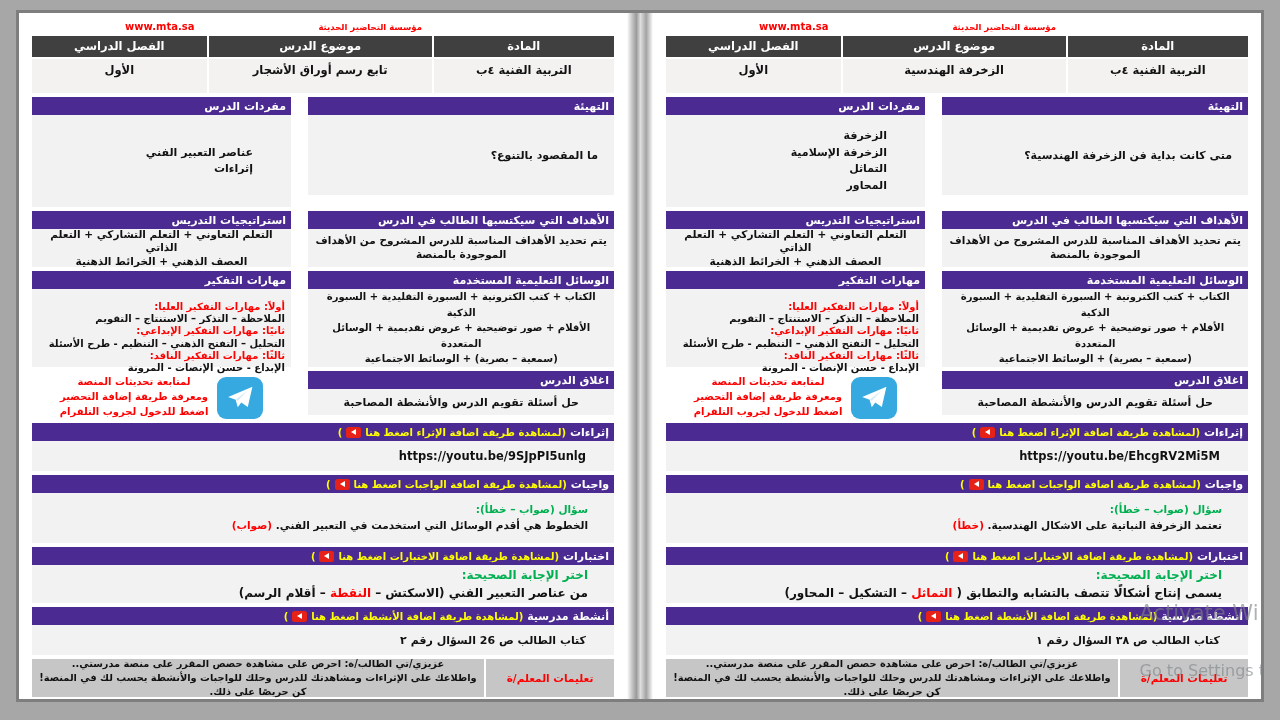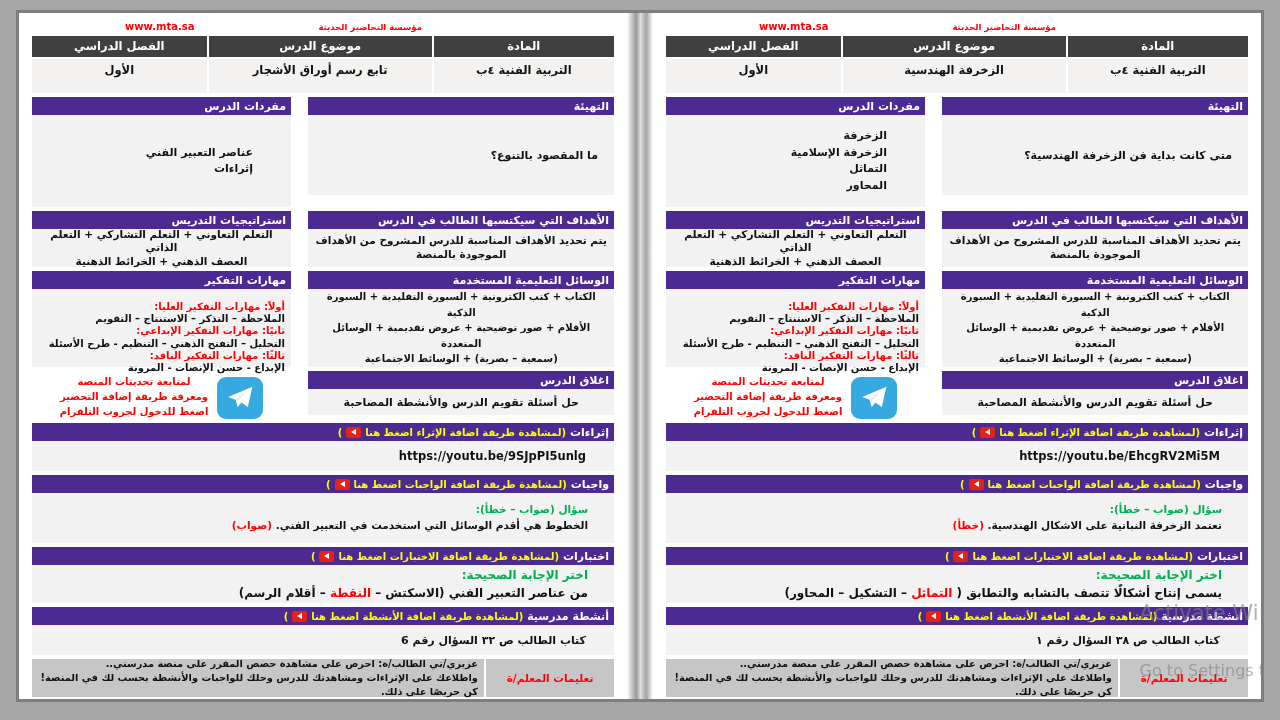--- a/index.html
+++ b/index.html
@@ -71,21 +71,21 @@
   .hw-body{height:50px;display:flex;flex-direction:column;justify-content:center;
     text-align:right;padding:0 26px;line-height:1.5;font-size:10.5px;}
   .tests-body{height:38px;display:flex;flex-direction:column;justify-content:center;
     text-align:right;padding:0 26px;line-height:1.5;font-size:12px;}
   .act-body{height:30px;display:flex;align-items:center;padding:0 28px;}
   
   .teacher-row{display:flex;gap:2px;height:38px;}
   .teacher-label{flex:0 0 22%;background:#c6c6c6;color:#ff0000;font-size:10.5px;
     display:flex;align-items:center;justify-content:center;text-align:right;}
   .teacher-content{flex:1;background:#c6c6c6;color:#111111;font-size:9.8px;line-height:1.4;
-    display:flex;flex-direction:column;justify-content:center;text-align:right;padding:0 6px;}
+    display:flex;flex-direction:column;justify-content:center;text-align:center;padding:0 6px;}
   
   .watermark{position:absolute;right:-4px;top:588px;direction:ltr;text-align:left;
     color:#7d8487;opacity:.62;font-weight:normal;white-space:nowrap;pointer-events:none;}
   .watermark .w1{font-size:21px;}
   .watermark .w2{font-size:16px;margin-top:36px;}
 </style>
 </head>
 <body>
 
 <div class="frame">
@@ -246,21 +246,21 @@
 
     <div class="section">
       <div class="section-header">
         <span>أنشطة مدرسية</span>
         <span class="subtitle">(لمشاهدة طريقة اضافة الأنشطة اضغط هنا</span>
         <span class="yt-icon">
             <i></i>
           </span>
         <span class="close-paren">)</span>
       </div>
-      <div class="body-box act-body">كتاب الطالب ص ٣٢ السؤال رقم 6</div>
+      <div class="body-box act-body">كتاب الطالب ص 26 السؤال رقم ٢</div>
     </div>
 
     <div class="teacher-row">
       <div class="teacher-label">تعليمات المعلم/ة</div>
       <div class="teacher-content">
         <div>عزيزي/تي الطالب/ة: احرص على مشاهدة حصص المقرر على منصة مدرستي..</div>
         <div>واطلاعك على الإثراءات ومشاهدتك للدرس وحلك للواجبات والأنشطة يحسب لك في المنصة! كن حريصًا على ذلك.</div>
       </div>
     </div>
   </div>

